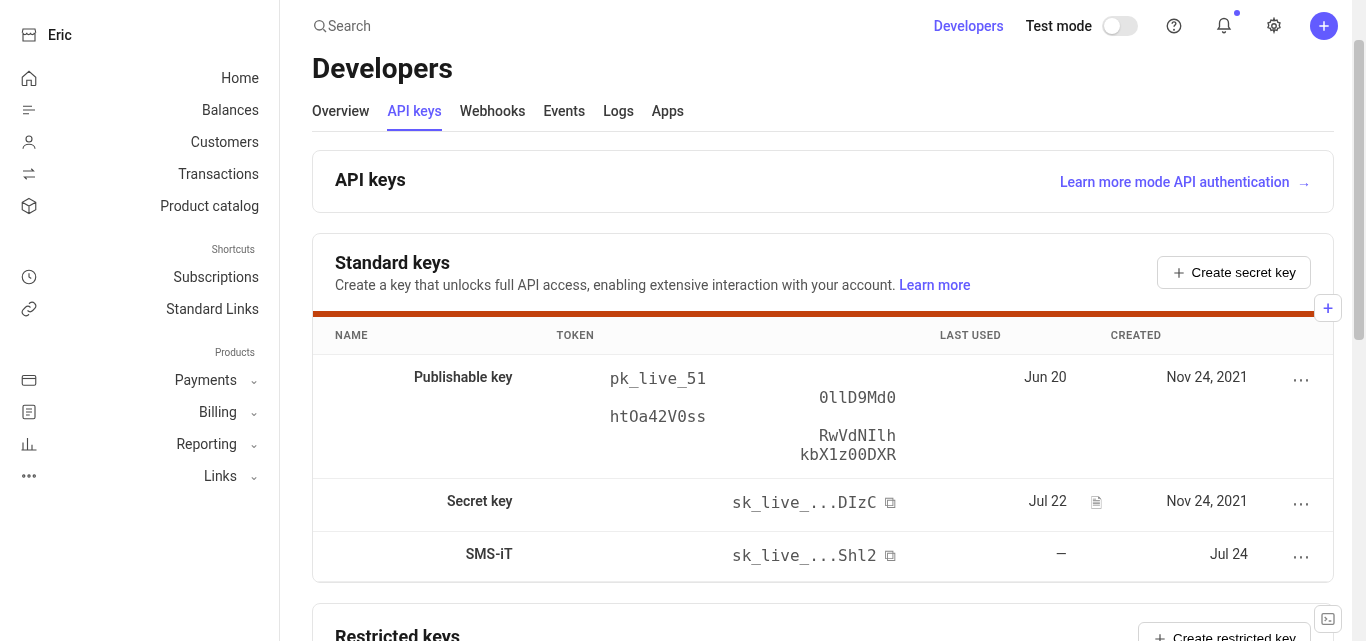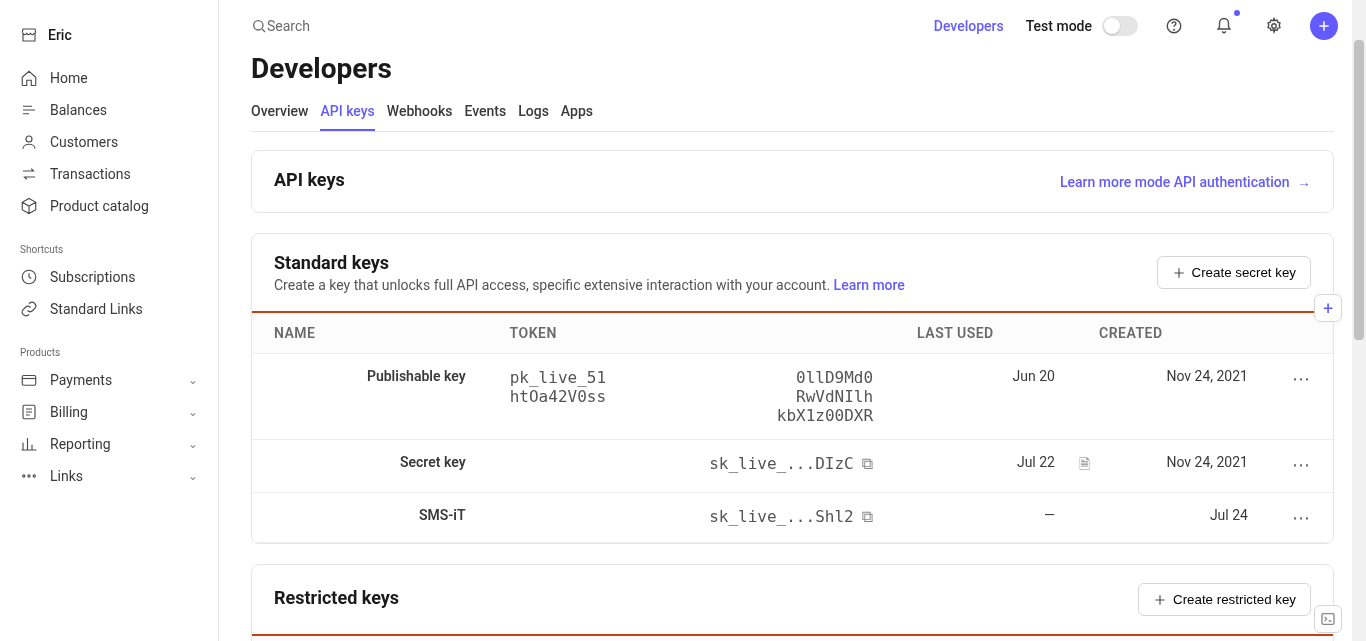--- a/index.html
+++ b/index.html
@@ -1,54 +1,54 @@
 <!DOCTYPE html>
 <html><head>
 <meta charset="utf-8">
 <style>
   * { margin:0; padding:0; box-sizing:border-box; }
   body { font-family: -apple-system, BlinkMacSystemFont, "Segoe UI", Roboto, sans-serif; font-size:14px; color:#1a1a1a; background:#fff; }
   .page { display:flex; width:1366px; height:641px; overflow:hidden; position:relative; }
   
-  .sidebar { width:219px; border-right:1px solid #e5e5e5; padding:18px 12px; background:#fafafa; background:#fff; }
+  .sidebar { width:280px; border-right:1px solid #e5e5e5; padding:18px 12px; background:#fafafa; background:#fff; }
   .acct { display:flex; align-items:center; gap:10px; padding:8px 8px 18px 8px; font-weight:500; }
   .acct svg { flex:0 0 18px; }
-  .nav-group { margin-bottom:14px; }
+  .nav-group { margin-bottom:14px;text-align:right; }
   .nav-heading { font-size:10px; color:#6a6a6a; padding:8px 12px 6px 8px; }
   .nav-item { display:flex; align-items:center; gap:12px; padding:7px 8px; border-radius:6px; cursor:pointer; color:#3a3a3a; }
   .nav-item .lbl { flex:1; }
   .nav-item .chev { font-size:12px; color:#888; }
   .nav-item svg { width:18px; height:18px; flex:0 0 18px; stroke:#4a4a4a; fill:none; stroke-width:1.5; }
   
   .main { flex:1; display:flex; flex-direction:column; min-width:0; }
   .topbar { display:flex; align-items:center; gap:22px; padding:12px 28px 12px 32px; }
   .search { display:flex; gap:0; color:#6a6a6a; flex:1; cursor:text; }
   .toplink { color:#635bff; font-weight:500; cursor:pointer; }
   .testmode { display:flex; align-items:center; gap:10px; font-weight:500; }
   .toggle { width:36px; height:20px; background:#e5e5e5; border-radius:10px; position:relative; cursor:pointer; }
   .toggle::after { content:""; position:absolute; left:2px; top:2px; width:16px; height:16px; background:#fff; border-radius:50%; box-shadow:0 1px 2px rgba(0,0,0,.2); }
   .icon-btn { width:28px; height:28px; display:flex; align-items:center; justify-content:center; cursor:pointer; color:#4a4a4a; border-radius:6px; }
   .plus-btn { width:28px; height:28px; background:#635bff; border-radius:50%; display:flex; align-items:center; justify-content:center; color:#fff; font-size:18px; cursor:pointer; }
   .notif-dot { position:relative; }
   .notif-dot::after { content:""; position:absolute; top:-2px; right:-2px; width:6px; height:6px; background:#635bff; border-radius:50%; }
   
   .content { padding:0 32px 20px 32px; overflow-y:auto; }
   .page-title { font-size:28px; font-weight:700; margin-bottom:8px; }
-  .tabs { display:flex; gap:12px; border-bottom:1px solid #e5e5e5; margin-bottom:18px; }
+  .tabs { display:flex; gap:18px; border-bottom:1px solid #e5e5e5; margin-bottom:18px; }
   .tab { padding:10px 0; font-size:14px; cursor:pointer; color:#3a3a3a; font-weight:500; border-bottom:2px solid transparent; }
   .tab.active { color:#635bff; border-bottom-color:#635bff; }
   .card { border:1px solid #e5e5e5; border-radius:8px; margin-bottom:20px; background:#fff; overflow:hidden; }
   .card-head { display:flex; align-items:center; justify-content:space-between; padding:18px 22px; }
   .card-head-left .title { font-size:18px; font-weight:700; margin-bottom:4px; }
   .card-head-left .desc { color:#555; }
   .lnmore { color:#635bff; cursor:pointer; font-weight:500; }
   .arrow { margin-left:4px; }
   .create-btn { display:flex; align-items:center; gap:6px; padding:8px 14px; border:1px solid #d5d5d5; border-radius:6px; background:#fff; cursor:pointer; font-weight:500; white-space:nowrap; }
   table { width:100%; border-collapse:collapse; }
-  th { text-align:left; font-size:14px; font-weight:600; color:#6a6a6a; letter-spacing:.5px; padding:12px 22px; border-top:2px solid #c2410c; border-bottom:1px solid #eee; background:#fcfcfc; }
+  th { text-align:left; font-size:11px; font-weight:600; color:#6a6a6a; letter-spacing:.5px; padding:12px 22px; border-top:6px solid #c2410c; border-bottom:1px solid #eee; background:#fcfcfc; }
   td { padding:14px 22px; border-bottom:1px solid #eee; vertical-align:top; color:#3a3a3a;text-align:right; }
   td.name { font-weight:600; }
   td.token { font-family:ui-monospace,Menlo,Consolas,monospace; font-size:16px; color:#555; }
   td.token .copy { margin-left:8px; color:#888; cursor:pointer; }
   td.act { text-align:right; }
   .dots { cursor:pointer; color:#666; font-size:18px; letter-spacing:1px; }
   .note-icon { margin-left:6px; color:#888; cursor:pointer; }
   .scrolltrack { position:absolute; right:0; top:0; width:14px; height:100%; background:#f1f1f1; }
   .scrollthumb { position:absolute; right:2px; top:40px; width:10px; height:300px; background:#c1c1c1; border-radius:4px; }
   .float-plus { position:absolute; right:24px; top:294px; width:28px; height:28px; border:1px solid #d5d5d5; border-radius:6px; display:flex; align-items:center; justify-content:center; color:#635bff; font-size:18px; cursor:pointer; background:#fff; }
@@ -216,21 +216,21 @@
             <span class="arrow">→</span>
           </div>
         </div>
       </div>
 
       <div class="card">
         <div class="card-head">
           <div class="card-head-left">
             <div class="title">Standard keys</div>
             <div class="desc">
-              <span>Create a key that unlocks full API access, specific extensive interaction with your account.</span>
+              <span>Create a key that unlocks full API access, enabling extensive interaction with your account.</span>
               <span class="lnmore">Learn more</span>
             </div>
           </div>
           <button class="create-btn">
             <svg width="14" height="14" viewBox="0 0 24 24" stroke="#4a4a4a" stroke-width="2">
                 <path d="M12 4v16M4 12h16"></path>
               </svg>
             <span>Create secret key</span>
           </button>
         </div>

